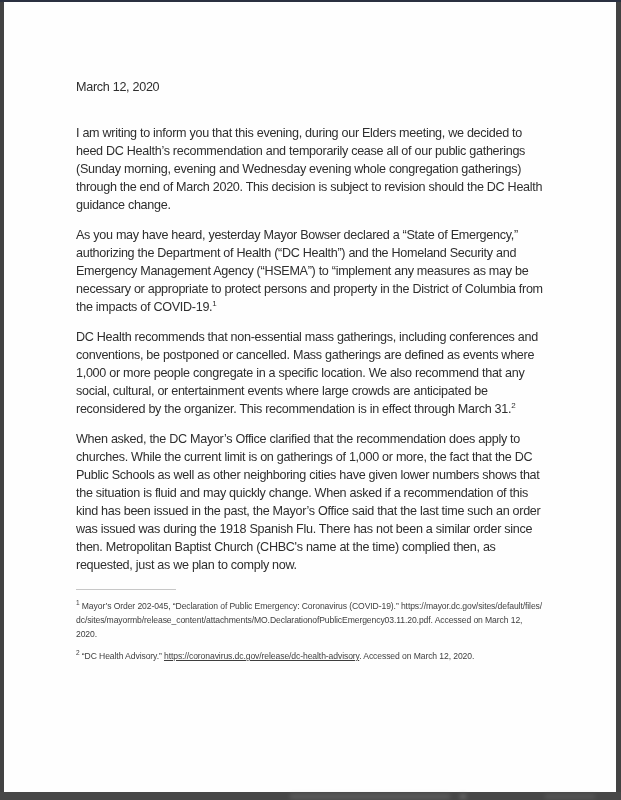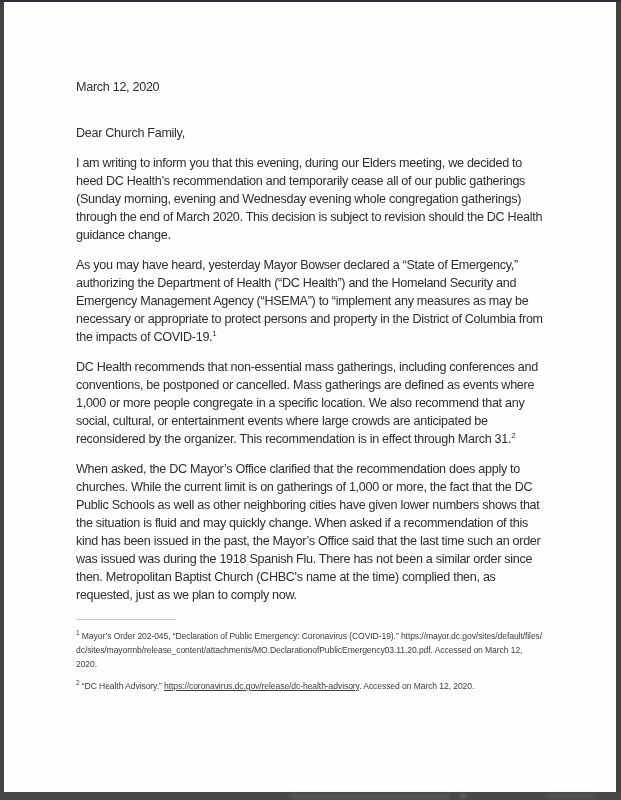--- a/index.html
+++ b/index.html
@@ -68,21 +68,20 @@
 </style>
 </head>
 <body>
 
 <div class="top-edge"></div>
 
 <div class="page">
 
   <div class="date-line">March 12, 2020</div>
 
-  <div class="salutation">Dear Church Family,</div>
 
   <p class="body-para"><span>I am writing to inform you that this evening, during our Elders meeting, we decided to heed DC Health’s recommendation and temporarily cease all of our public gatherings (Sunday morning, evening and Wednesday evening whole congregation gatherings) through the end of March 2020. This decision is subject to revision should the DC Health guidance change.</span></p>
 
   <p class="body-para"><span>As you may have heard, yesterday Mayor Bowser declared a “State of Emergency,” authorizing the Department of Health (“DC Health”) and the Homeland Security and Emergency Management Agency (“HSEMA”) to “implement any measures as may be necessary or appropriate to protect persons and property in the District of Columbia from the impacts of COVID-19.</span><sup>1</sup></p>
 
 
   <p class="body-para"><span>DC Health recommends that non-essential mass gatherings, including conferences and conventions, be postponed or cancelled. Mass gatherings are defined as events where 1,000 or more people congregate in a specific location. We also recommend that any social, cultural, or entertainment events where large crowds are anticipated be reconsidered by the organizer. This recommendation is in effect through March 31.</span><sup>2</sup></p>
 
   <p class="body-para"><span>When asked, the DC Mayor’s Office clarified that the recommendation does apply to churches. While the current limit is on gatherings of 1,000 or more, the fact that the DC Public Schools as well as other neighboring cities have given lower numbers shows that the situation is fluid and may quickly change. When asked if a recommendation of this kind has been issued in the past, the Mayor’s Office said that the last time such an order was issued was during the 1918 Spanish Flu. There has not been a similar order since then. Metropolitan Baptist Church (CHBC's name at the time) complied then, as requested, just as we plan to comply now.</span></p>
 

